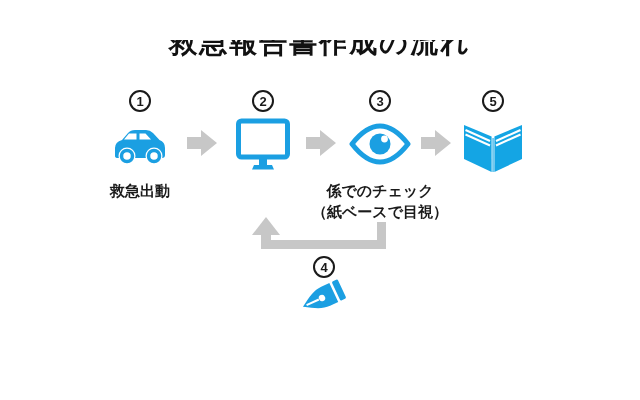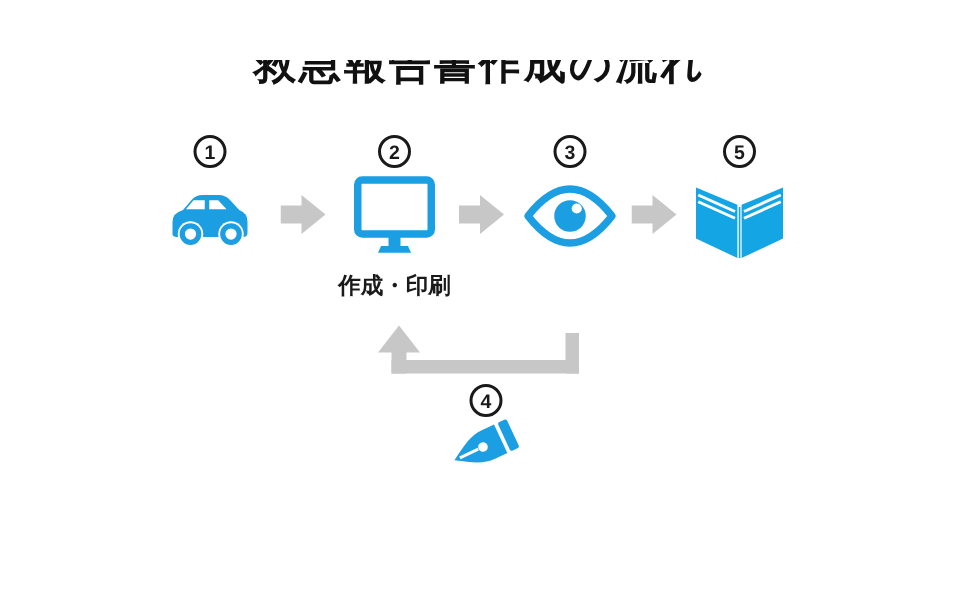--- a/index.html
+++ b/index.html
@@ -50,58 +50,64 @@
           </g>
           <polygon fill="#fff" points="19,10.5 26.5,10.5 26.5,16.5 14,16.5"></polygon>
           <polygon fill="#fff" points="29.5,10.5 35.5,10.5 41,16.5 29.5,16.5"></polygon>
           <circle cx="17" cy="33" r="8.5" fill="#fff"></circle>
           <circle cx="44" cy="33" r="8.5" fill="#fff"></circle>
           <circle cx="17" cy="33" r="5.5" fill="#fff" stroke="#1b9fe2" stroke-width="3.5"></circle>
           <circle cx="44" cy="33" r="5.5" fill="#fff" stroke="#1b9fe2" stroke-width="3.5"></circle>
         </svg>
       </span>
     </div>
+    <div class="label">
+      <div>救急出動</div>
+    </div>
   </div>
 
   <svg class="fwd fwd1" width="31" height="30" viewBox="0 0 31 30">
     <polygon fill="#c7c7c7" points="0,9 14,9 14,2 30,15 14,28 14,21 0,21"></polygon>
   </svg>
 
   <div class="step step2">
     <div class="badge">2</div>
     <div class="icon-box">
       <span>
         <svg width="56" height="53" viewBox="0 0 56 53">
           <rect x="3.5" y="3" width="49" height="36" rx="3" fill="#fff" stroke="#1b9fe2" stroke-width="5"></rect>
           <g fill="#1b9fe2">
             <rect x="24" y="39" width="8" height="8"></rect>
             <polygon points="19,47 37,47 39,51.5 17,51.5"></polygon>
           </g>
         </svg>
       </span>
     </div>
     <div class="label">
-      <div>作成・印刷</div>
     </div>
   </div>
 
   <svg class="fwd fwd2" width="31" height="30" viewBox="0 0 31 30">
     <polygon fill="#c7c7c7" points="0,9 14,9 14,2 30,15 14,28 14,21 0,21"></polygon>
   </svg>
 
   <div class="step step3">
     <div class="badge">3</div>
     <div class="icon-box">
       <span>
         <svg width="62" height="44" viewBox="0 0 62 44">
           <path d="M3 22 Q17 4 31 4 Q45 4 59 22 Q45 40 31 40 Q17 40 3 22 Z" fill="#fff" stroke="#1b9fe2" stroke-width="5" stroke-linejoin="round"></path>
           <circle cx="31" cy="22" r="10.5" fill="#1b9fe2"></circle>
           <circle cx="35.5" cy="17" r="3.4" fill="#fff"></circle>
         </svg>
       </span>
+    </div>
+    <div class="label">
+      <div>係でのチェック</div>
+      <div>（紙ベースで目視）</div>
     </div>
   </div>
 
   <svg class="fwd fwd3" width="31" height="30" viewBox="0 0 31 30">
     <polygon fill="#c7c7c7" points="0,9 14,9 14,2 30,15 14,28 14,21 0,21"></polygon>
   </svg>
 
   <div class="step step5">
     <div class="badge">5</div>
     <div class="icon-box">

